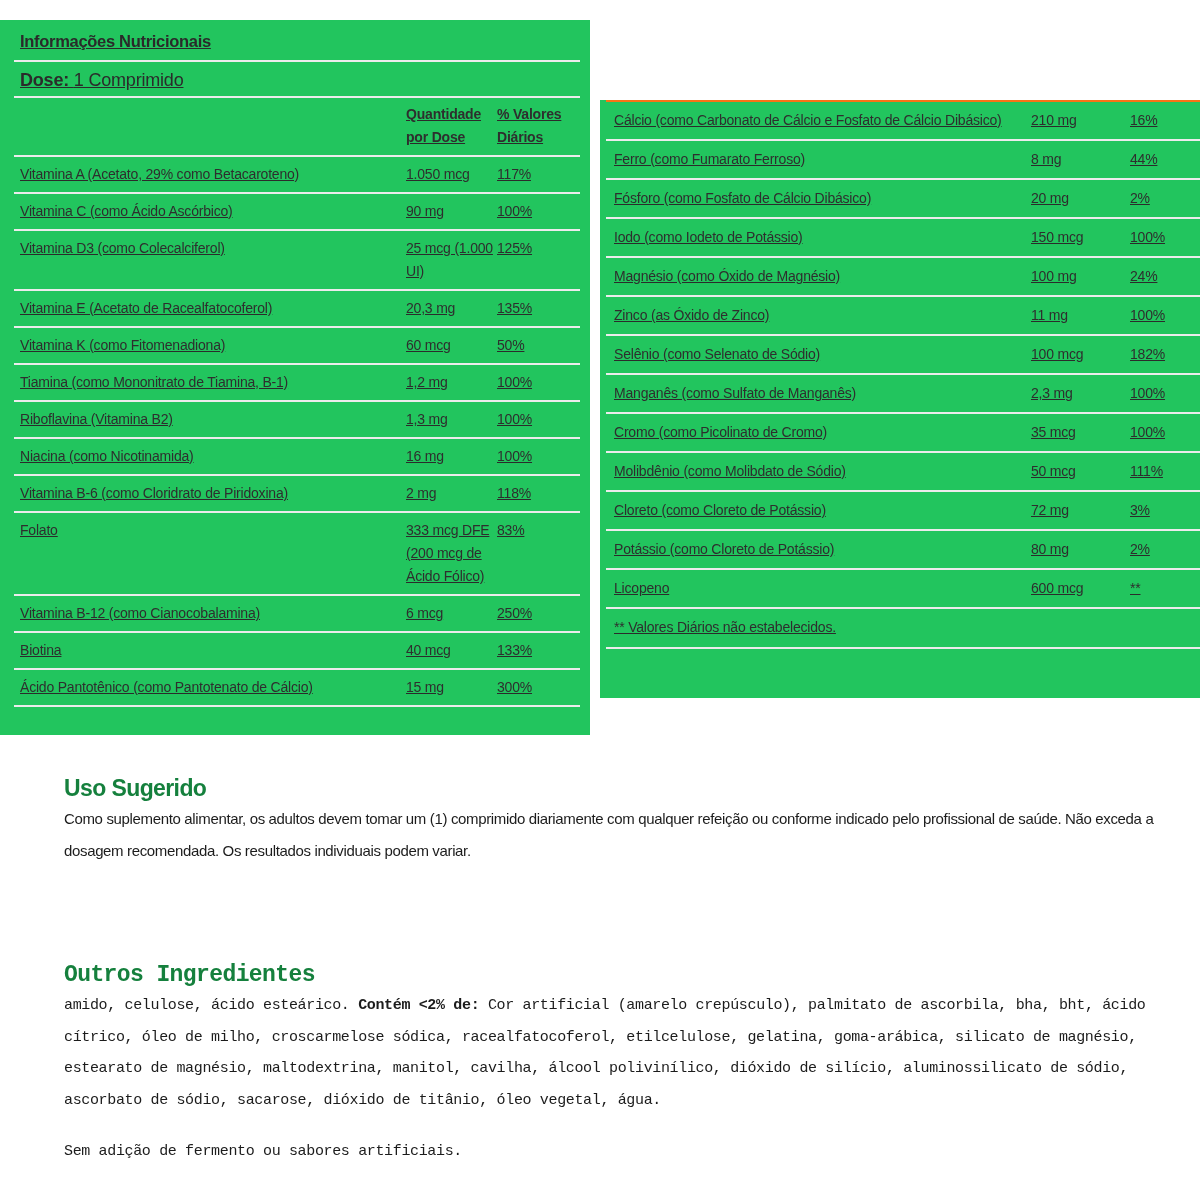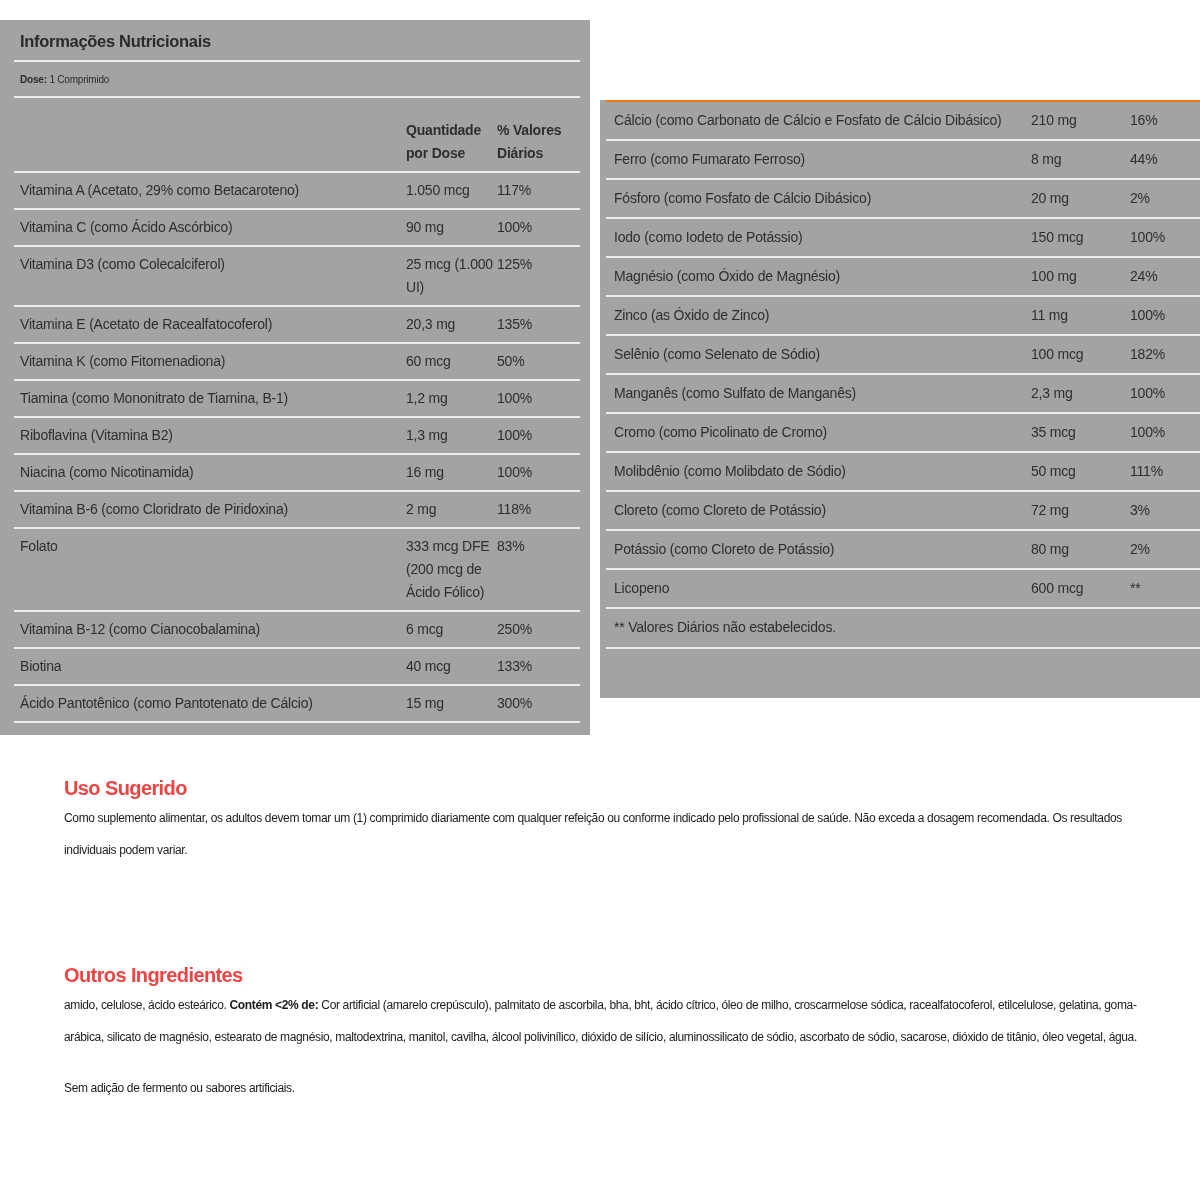--- a/index.html
+++ b/index.html
@@ -1,50 +1,50 @@
 <!DOCTYPE html>
 <html><head>
   <meta charset="utf-8">
   <style>
     * { box-sizing: border-box; margin: 0; padding: 0; }
     html, body { width: 1200px; height: 1200px; background: #ffffff; overflow: hidden; }
     body { position: relative; font-family: "Liberation Sans", "DejaVu Sans", sans-serif; color: #2b2b2b; }
 
-    .panel { position: absolute; background: #a3a3a3; }
+    .panel { position: absolute; background: #22c55e; text-decoration: underline; }
     .left-panel { left: 0; top: 20px; width: 590px; height: 715px; padding: 0 0 0 14px; }
     .right-panel { left: 600px; top: 100px; width: 600px; height: 598px; padding: 0 0 0 6px; }
 
     .nt-title { font-size: 16.5px; font-weight: bold; color: #2a2a2a; height: 42px; line-height: 42px; padding-left: 6px; border-bottom: 2px solid #ececec; width: 566px; letter-spacing: -0.3px; }
-    .nt-dose { font-size: 10px; height: 36px; line-height: 36px; padding-left: 6px; border-bottom: 2px solid #ececec; width: 566px; letter-spacing: -0.2px; }
+    .nt-dose { font-size: 18px; height: 36px; line-height: 36px; padding-left: 6px; border-bottom: 2px solid #ececec; width: 566px; letter-spacing: -0.2px; }
     .nt-dose b { font-weight: bold; }
 
     table.nt { border-collapse: collapse; font-size: 14px; color: #2e2e2e; letter-spacing: -0.2px; }
     table.nt td, table.nt th { vertical-align: top; border-bottom: 2px solid #ececec; text-align: left; font-weight: normal; line-height: 23px; }
     table.nt th { font-weight: bold; }
 
     .left-table { width: 566px; }
     .left-table td { padding: 6px 0 6px 6px; }
-    .left-table th { padding: 21px 0 6px 6px; }
+    .left-table th { padding: 5px 0 6px 6px; }
     .left-table .c1 { width: 389px; }
     .left-table .c2 { width: 92px; padding-left: 3px; }
     .left-table .c3 { width: 85px; padding-left: 2px; margin-top: 12px; }
 
     .right-table { width: 594px; }
     .right-table td { padding: 7px 0 7px 8px; line-height: 24px; }
     .right-table .c1 { width: 413px; }
     .right-table .c2 { width: 99px; padding-left: 12px; }
     .right-table .c3 { width: 82px; padding-left: 12px; }
     .right-table tr.first td { border-top: 2px solid #f97316; }
     .right-table td.footnote { padding: 7px 0 8px 8px; }
 
     .section { position: absolute; left: 64px; width: 1100px; color: #1c1c1c; }
-    .section h2 { font-size: 20px; font-weight: bold; letter-spacing: -0.6px; color: #ef4444; line-height: 30px; }
-    .section p { font-size: 12px; line-height: 31.5px; letter-spacing: -0.35px; }
+    .section h2 { font-size: 23px; font-weight: bold; letter-spacing: -0.6px; color: #15803d; line-height: 30px; }
+    .section p { font-size: 15px; line-height: 31.5px; letter-spacing: -0.35px; }
     .uso { top: 773px; }
-    .outros { top: 960px; }
+    .outros { top: 960px; font-family: Liberation Mono, monospace; }
     .outros p.note { margin-top: 20px; }
   </style>
 </head>
 <body>
 
 <div class="panel left-panel">
   <div class="nt-title">Informações Nutricionais</div>
   <div class="nt-dose">
     <b>Dose:</b>
     <span>1 Comprimido</span>

